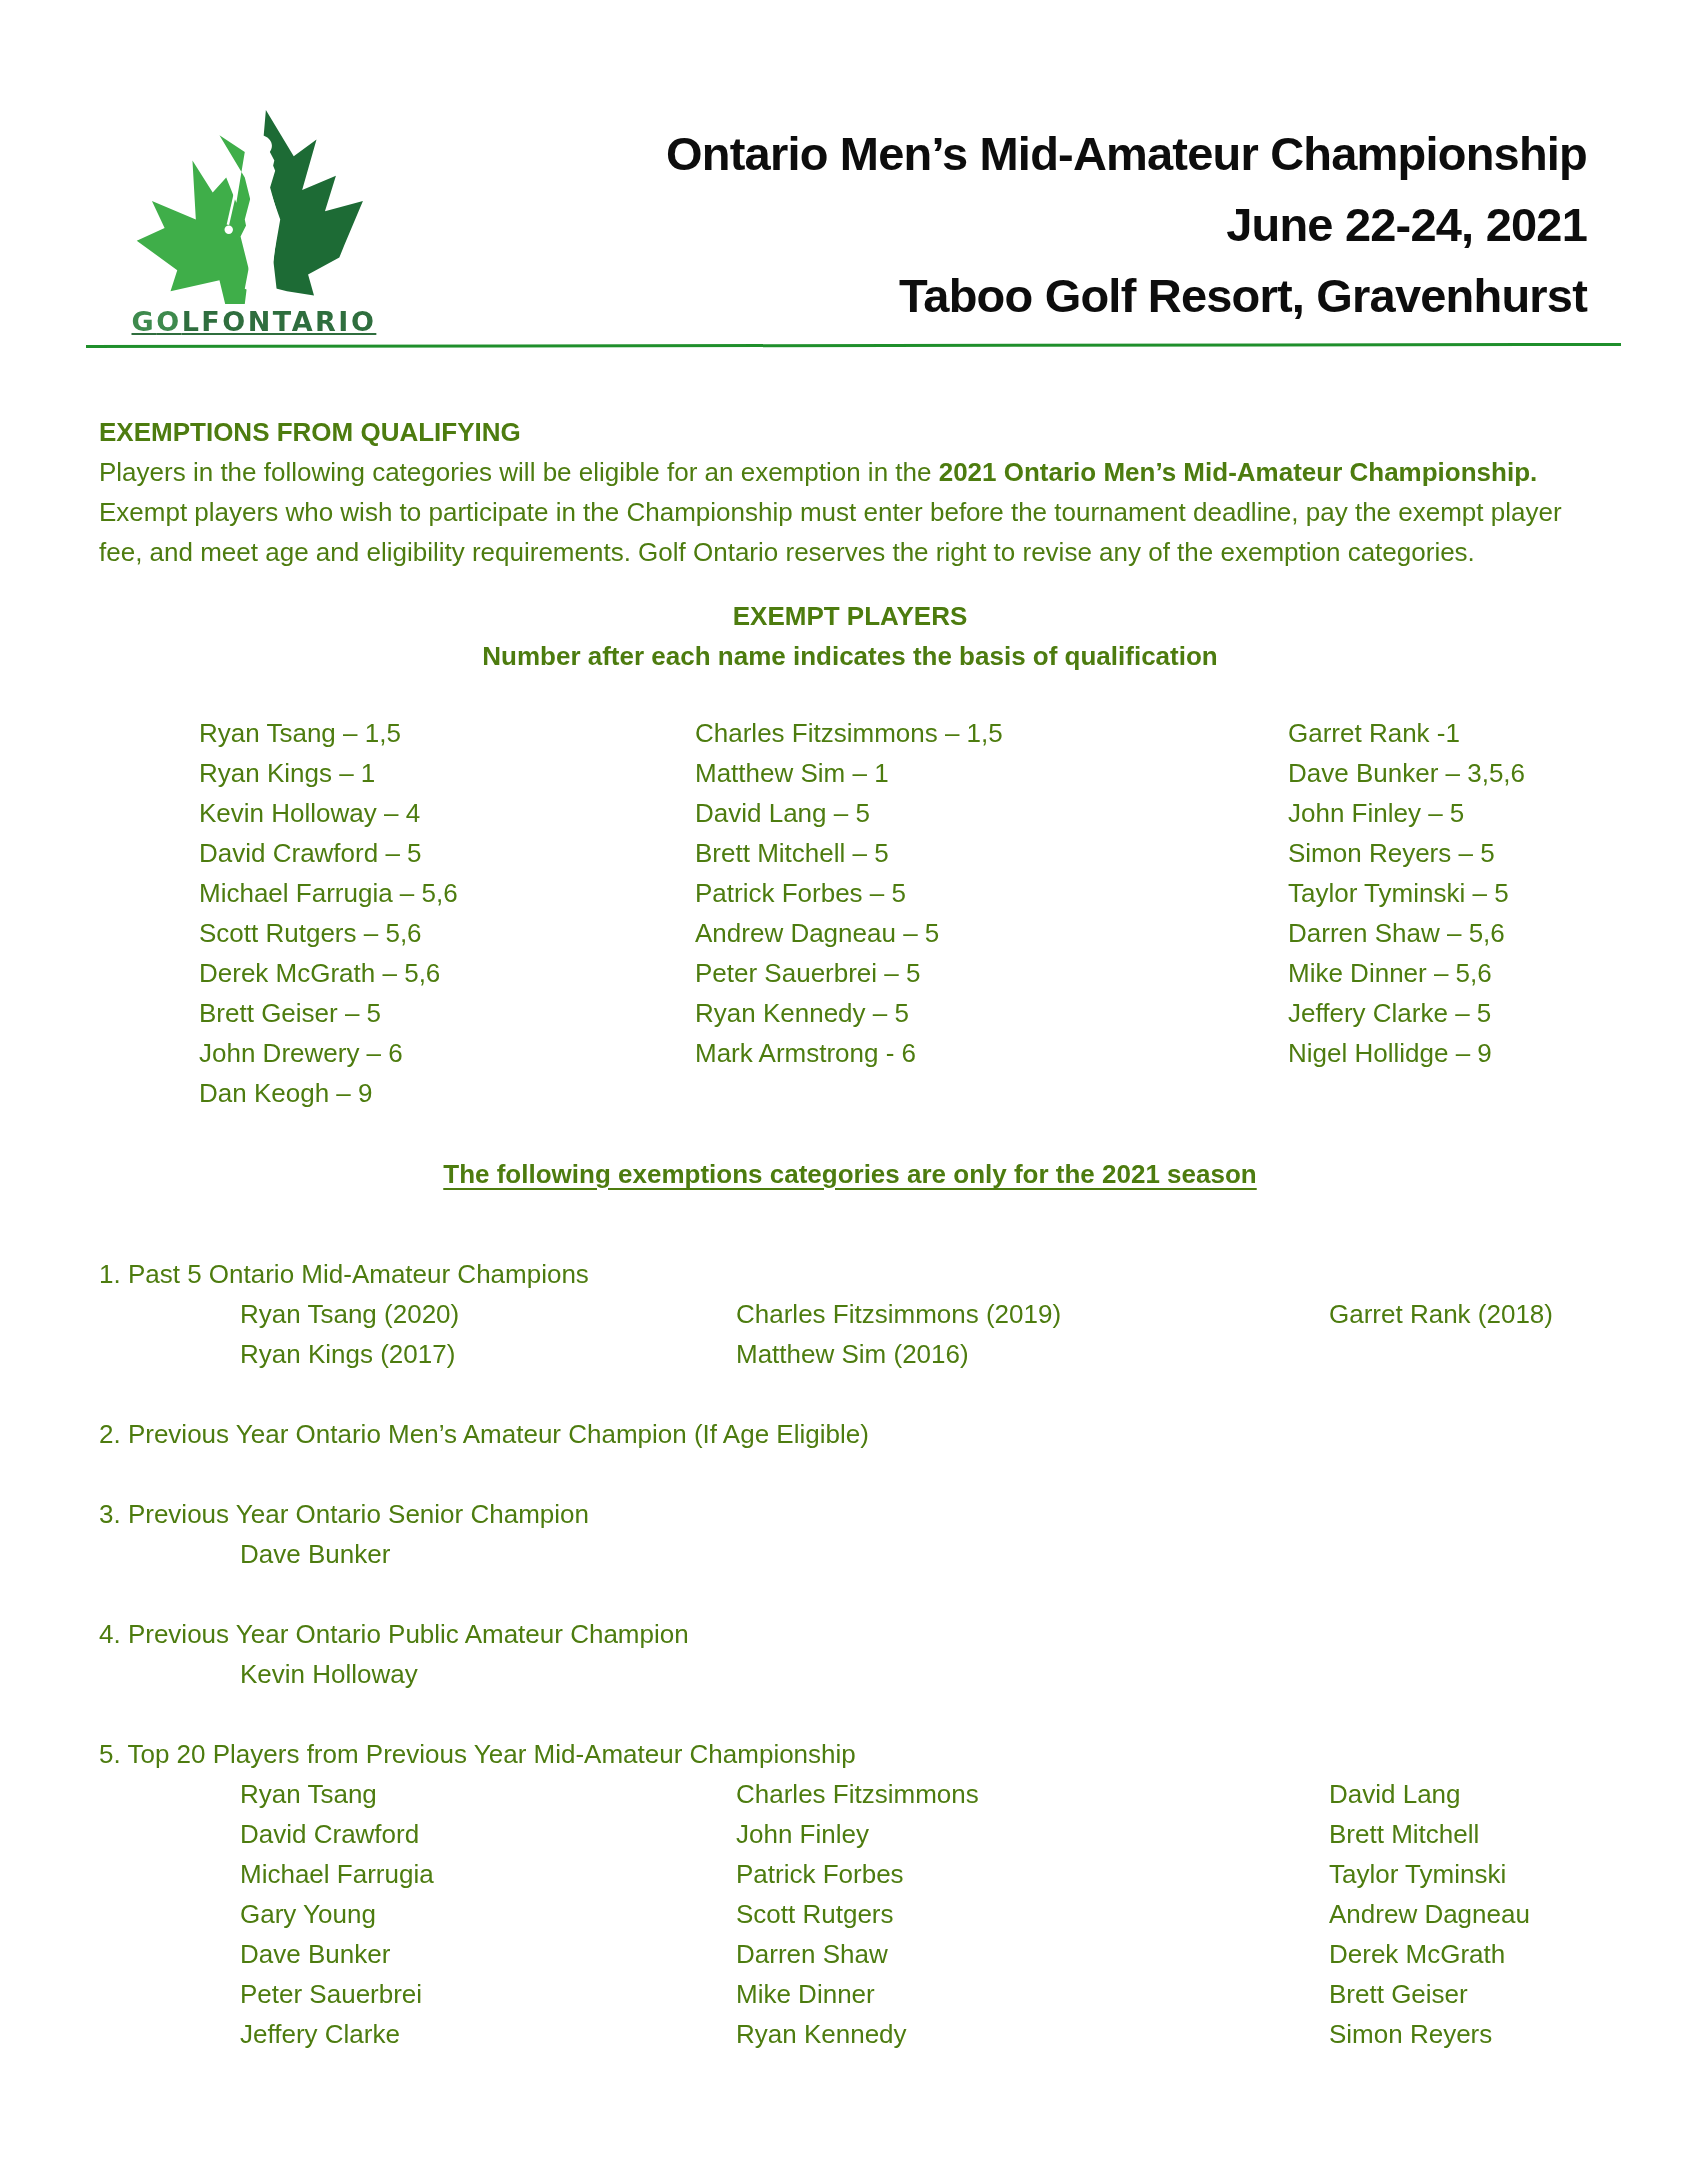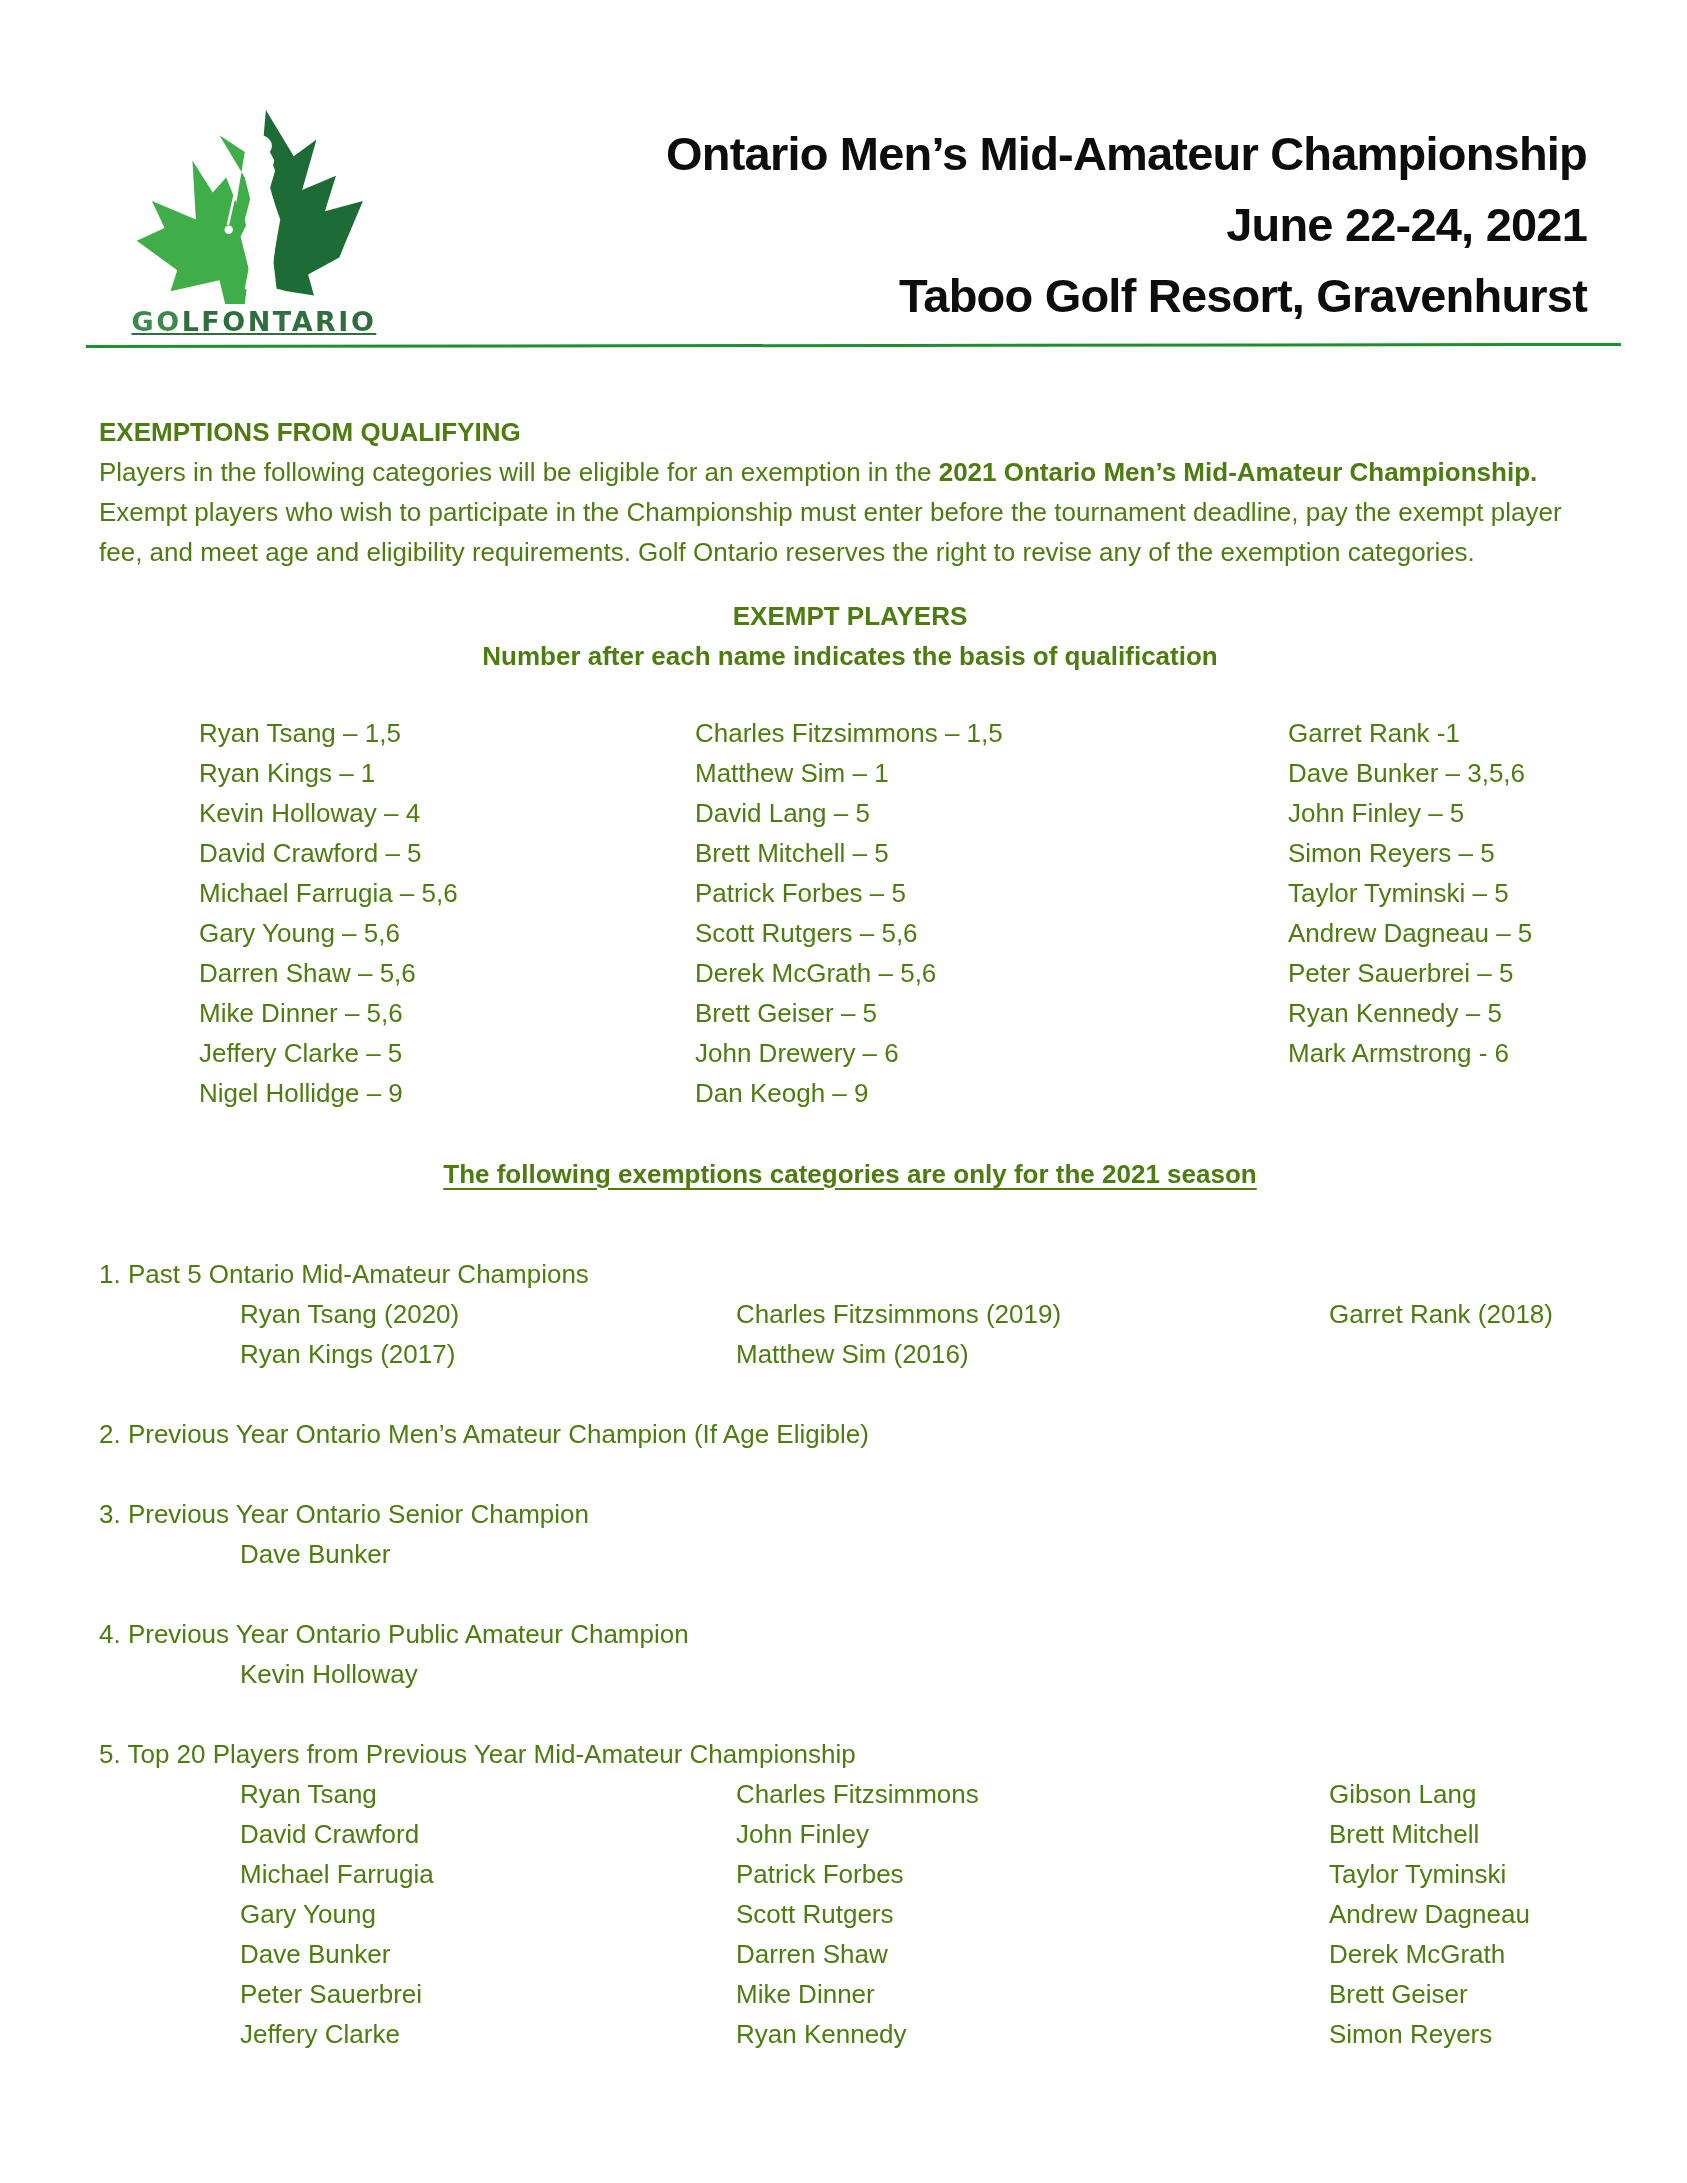--- a/index.html
+++ b/index.html
@@ -90,21 +90,20 @@
       <span>Dave Bunker – 3,5,6</span>
       <span>Kevin Holloway – 4</span>
       <span>David Lang – 5</span>
       <span>John Finley – 5</span>
       <span>David Crawford – 5</span>
       <span>Brett Mitchell – 5</span>
       <span>Simon Reyers – 5</span>
       <span>Michael Farrugia – 5,6</span>
       <span>Patrick Forbes – 5</span>
       <span>Taylor Tyminski – 5</span>
-      <span>Gary Young – 5,6</span>
       <span>Scott Rutgers – 5,6</span>
       <span>Andrew Dagneau – 5</span>
       <span>Darren Shaw – 5,6</span>
       <span>Derek McGrath – 5,6</span>
       <span>Peter Sauerbrei – 5</span>
       <span>Mike Dinner – 5,6</span>
       <span>Brett Geiser – 5</span>
       <span>Ryan Kennedy – 5</span>
       <span>Jeffery Clarke – 5</span>
       <span>John Drewery – 6</span>
@@ -149,21 +148,21 @@
           <span></span>
           <span></span>
         </div>
       </div>
       <div class="gap2"></div>
       <div class="cat">
         <div class="cat-title">5. Top 20 Players from Previous Year Mid-Amateur Championship</div>
         <div class="cat-list">
           <span>Ryan Tsang</span>
           <span>Charles Fitzsimmons</span>
-          <span>Gibson Lang</span>
+          <span>David Lang</span>
           <span>David Crawford</span>
           <span>John Finley</span>
           <span>Brett Mitchell</span>
           <span>Michael Farrugia</span>
           <span>Patrick Forbes</span>
           <span>Taylor Tyminski</span>
           <span>Gary Young</span>
           <span>Scott Rutgers</span>
           <span>Andrew Dagneau</span>
           <span>Dave Bunker</span>

